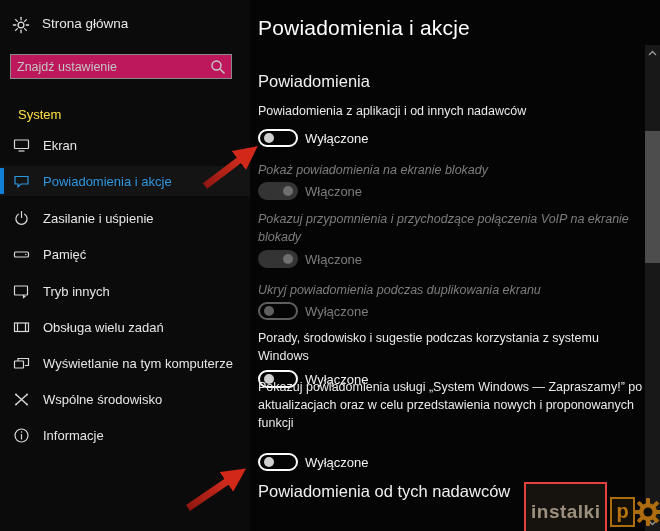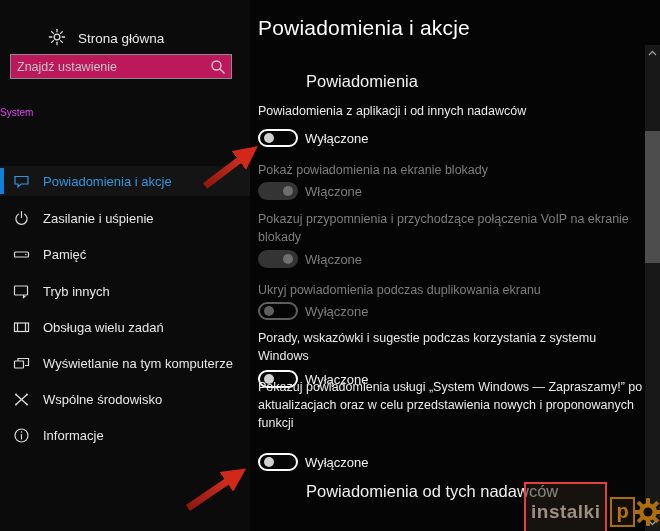--- a/index.html
+++ b/index.html
@@ -4,53 +4,53 @@
 <style>
   html,body{margin:0;padding:0;background:#000;}
   #screen{
     position:relative;width:660px;height:531px;overflow:hidden;
     background:#070707;
     font-family:"Liberation Sans", sans-serif;
     -webkit-font-smoothing:antialiased;
   }
   
   #sidebar{position:absolute;left:0;top:0;width:250px;height:531px;background:#0b0b0b;}
-  .home-row{position:absolute;left:0;top:16px;width:250px;height:30px;display:flex;align-items:flex-end;cursor:pointer;margin-left:36px;}
+  .home-row{position:absolute;left:0;top:16px;width:250px;height:30px;display:flex;align-items:flex-start;cursor:pointer;}
   .home-row .gear{margin-left:12px;width:18px;height:18px;}
   .home-row .home-label{margin-left:12px;color:#e8e8e8;font-size:13.5px;}
   .searchbox{
     position:absolute;left:10px;top:54px;width:222px;height:25px;box-sizing:border-box;
     border:1px solid #8a8a8a;background:#be185d;display:flex;align-items:center;
   }
   .searchbox input{
     flex:1;background:transparent;border:none;outline:none;color:#d6d6d6;
     font-size:12.5px;padding:0 6px;font-family:"Liberation Sans",sans-serif;
   }
   .searchbox input::placeholder{color:#c4c4c4;opacity:1;}
   .searchbox .mag{width:20px;height:20px;margin-right:3px;cursor:pointer;}
-  .side-section{position:absolute;left:0;top:107px;color:#d946ef;font-size:10px;}
+  .side-section{position:absolute;left:18px;top:107px;color:#fde047;font-size:13px;}
   .nav-row{
     position:absolute;left:0;width:250px;height:30px;display:flex;align-items:center;cursor:pointer;
   }
   .nav-row .nicon{width:17px;height:17px;margin-left:13px;flex:0 0 auto;}
   .nav-row .nlabel{margin-left:13px;font-size:13px;color:#e6e6e6;white-space:nowrap;}
   .nav-row svg{stroke:#d9d9d9;}
   .nav-row.selected{background:rgba(255,255,255,0.04);}
   .nav-row.selected::before{
     content:"";position:absolute;left:0;top:2px;bottom:2px;width:4px;background:#0f7fd7;
   }
   .nav-row.selected .nlabel{color:#2f96e0;}
   .nav-row.selected svg{stroke:#2f96e0;}
   
   #main{position:absolute;left:250px;top:0;width:410px;height:531px;background:#050505;}
   .page-title{position:absolute;left:8px;top:16px;font-size:21px;font-weight:300;color:#ffffff;letter-spacing:.2px;}
-  .section-title{position:absolute;left:8px;font-size:16.5px;font-weight:400;color:#f0f0f0;margin-left:48px;}
+  .section-title{position:absolute;left:8px;font-size:16.5px;font-weight:400;color:#f0f0f0;}
   .setting-label{position:absolute;left:8px;font-size:12.5px;line-height:18px;color:#eaeaea;}
   .state-label{font-size:13px;color:#f2f2f2;}
-  .setting-row.disabled .setting-label{color:#7d7d7d;}
+  .setting-row.disabled .setting-label{color:#7d7d7d;font-style:italic;}
   .setting-row.disabled .state-label{color:#7d7d7d;}
   .toggle-line{position:absolute;left:8px;display:flex;align-items:center;gap:7px;}
   .toggle{
     position:relative;width:40px;height:18px;border-radius:10px;box-sizing:border-box;cursor:pointer;flex:0 0 auto;
   }
   .toggle .knob{position:absolute;top:50%;transform:translateY(-50%);width:10px;height:10px;border-radius:50%;}
   .toggle.off{border:2px solid #ffffff;background:transparent;}
   .toggle.off .knob{left:4px;background:#cfcfcf;}
   .toggle.on{background:#3a3a3a;border:none;}
   .toggle.on .knob{right:5px;background:#757575;}
@@ -105,20 +105,27 @@
     <div class="searchbox">
       <input type="text" placeholder="Znajdź ustawienie" style="">
       <svg class="mag" viewBox="0 0 20 20" fill="none" stroke="#c9c9c9" stroke-width="1.4">
         <circle cx="8.5" cy="8.5" r="4.5"></circle>
           <line x1="12" y1="12" x2="16.5" y2="16.5"></line>
       </svg>
     </div>
 
     <div class="side-section">System</div>
 
+    <div class="nav-row" style="top:130px">
+      <svg class="nicon" viewBox="0 0 17 17" fill="none" stroke-width="1.2">
+        <rect x="1.5" y="3" width="14" height="8.5" rx="0.5"></rect>
+          <line x1="5.5" y1="14" x2="11.5" y2="14"></line>
+      </svg>
+      <span class="nlabel">Ekran</span>
+    </div>
 
     <div class="nav-row selected" style="top:166px">
       <svg class="nicon" viewBox="0 0 17 17" fill="none" stroke-width="1.2">
         <path d="M2 3.5 h13 v7.5 h-7 l-3 2.8 v-2.8 h-3 z"></path>
       </svg>
       <span class="nlabel">Powiadomienia i akcje</span>
     </div>
 
     <div class="nav-row" style="top:203px">
       <svg class="nicon" viewBox="0 0 17 17" fill="none" stroke-width="1.2" stroke-linecap="round">
@@ -221,21 +228,21 @@
       <div class="setting-label" style="top:281px;width:400px">Ukryj powiadomienia podczas duplikowania ekranu</div>
       <div class="toggle-line" style="top:302px">
         <div class="toggle off disabled">
             <div class="knob"></div>
           </div>
         <span class="state-label">Wyłączone</span>
       </div>
     </div>
 
     <div class="setting-row off">
-      <div class="setting-label" style="top:329px;width:345px">Porady, wskazówki i sugestie podczas korzystania z systemu Windows</div>
+      <div class="setting-label" style="top:329px;width:345px">Porady, środowisko i sugestie podczas korzystania z systemu Windows</div>
       <div class="toggle-line" style="top:370px">
         <div class="toggle off">
             <div class="knob"></div>
           </div>
         <span class="state-label">Wyłączone</span>
       </div>
     </div>
 
     <div class="setting-row off">
       <div class="setting-label" style="top:378px;width:395px">Pokazuj powiadomienia usługi „System Windows — Zapraszamy!” po aktualizacjach oraz w celu przedstawienia nowych i proponowanych funkcji</div>

